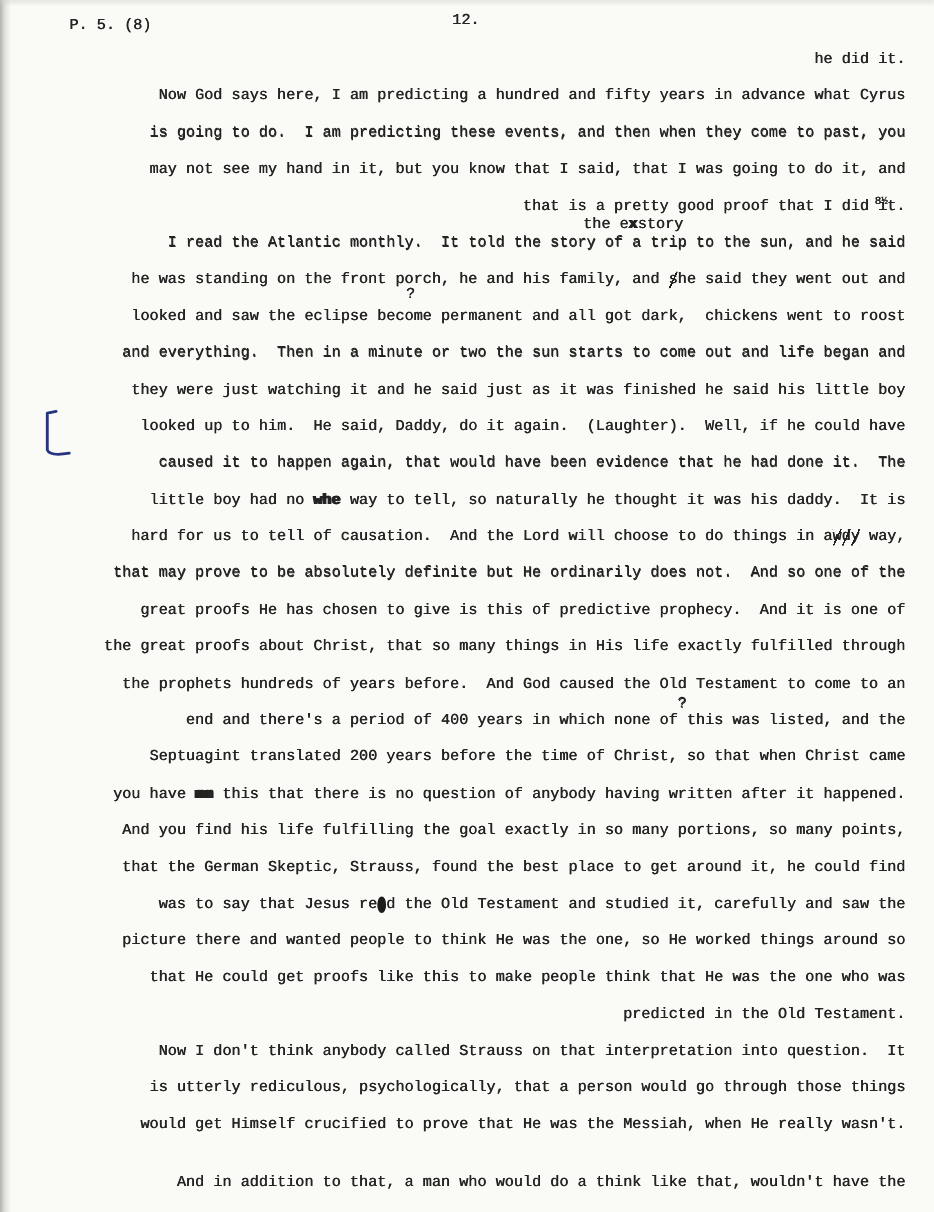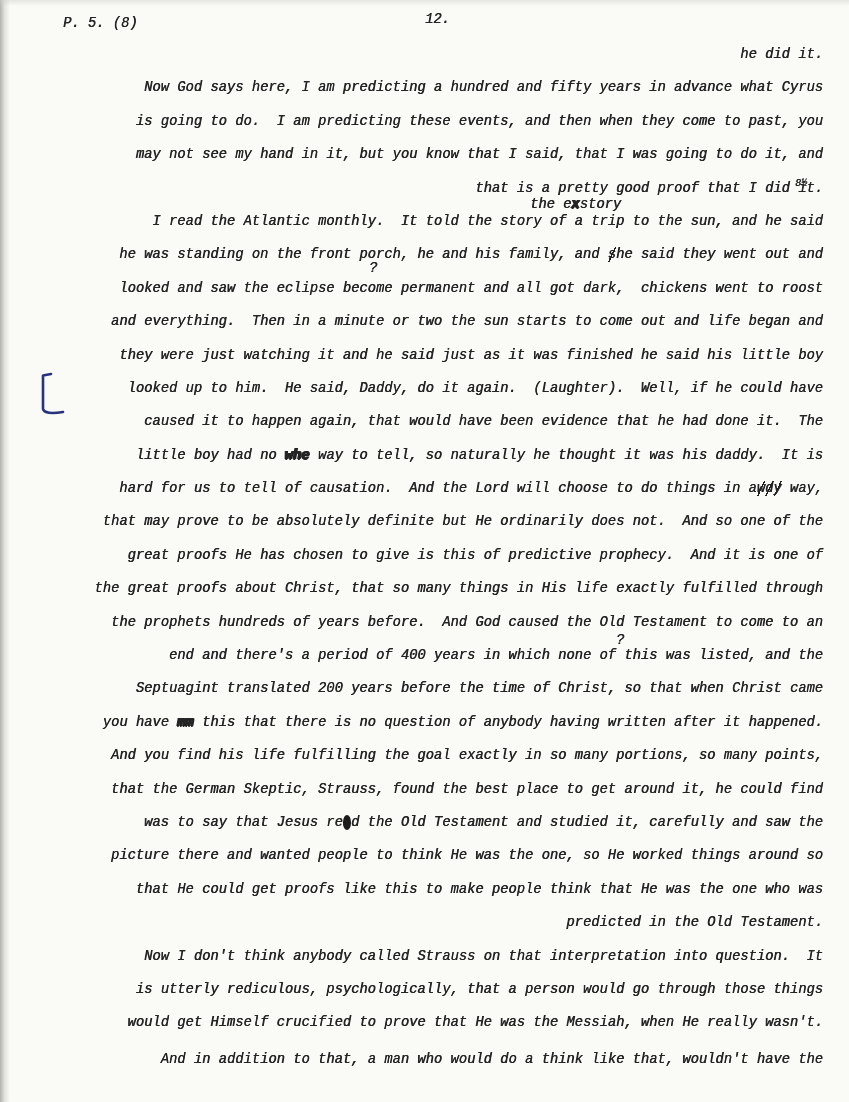--- a/index.html
+++ b/index.html
@@ -20,30 +20,29 @@
   .edge-top {
     position: absolute; left: 0; top: 0; width: 849px; height: 6px;
     background: linear-gradient(to bottom, #d0d0cc, rgba(250,250,247,0));
     opacity: .5;
   }
   .tw {
     font-size: 13.8px;
     letter-spacing: 0;
     text-shadow: 0.4px 0.2px 0 currentColor;
     white-space: pre;
-    font-style: italic;
   }
   .hdr-left  { position: absolute; left: 63px;  top: 16px; }
-  .hdr-page  { position: absolute; left: 425px; top: 12px; }
+  .hdr-page  { position: absolute; left: 411px; top: 12px; }
   .note-8half{ position: absolute; left: 795px; top: 178px; font-size: 10px; }
   .doc {
     position: absolute; left: 63px; top: 46px; width: 760px;
   }
   .line { height: 33.4px; line-height: 18px; white-space: pre; text-align: right; }
-  .line.gap { margin-top: 3px; }
+  .line.gap { margin-top: 19px; }
   .seg-over {
     font-weight: bold;
     text-shadow: 0.8px 0 0 currentColor, -0.8px 0 0 currentColor, 0 0.5px 0 currentColor;
   }
   .seg-slash {
     background-image: repeating-linear-gradient(115deg,
       transparent 0, transparent 6.2px, #1f1f1f 6.2px, #1f1f1f 7.6px);
   }
   .seg-blot {
     background: #1c1c1c; color: #1c1c1c;

